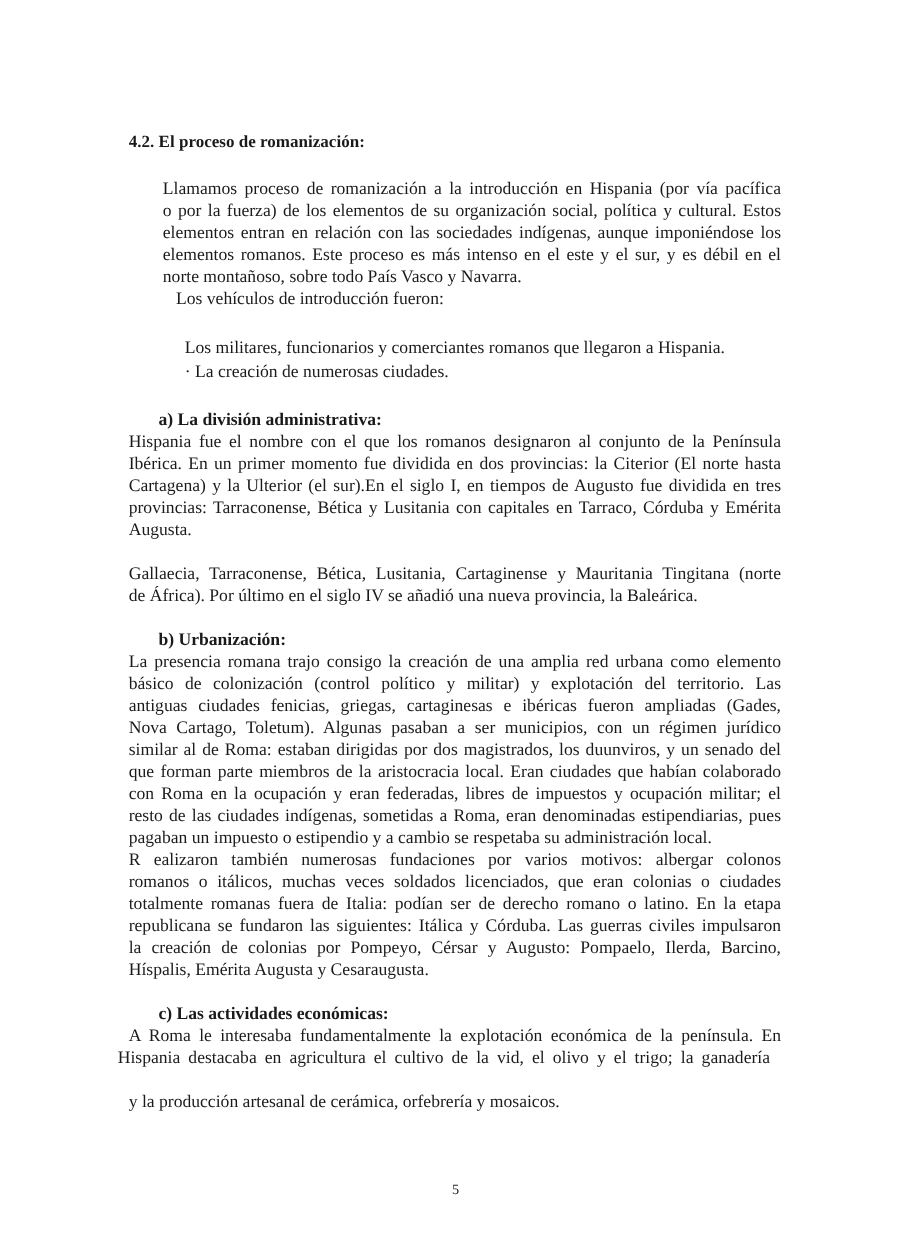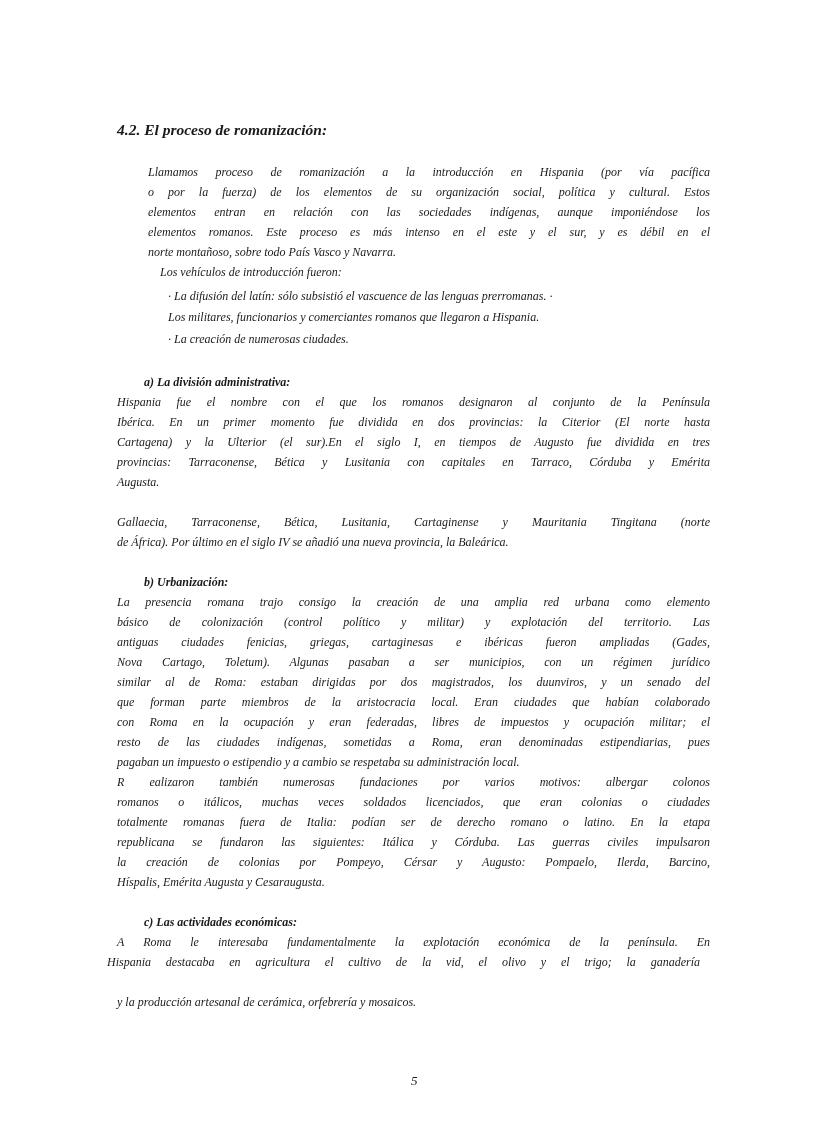--- a/index.html
+++ b/index.html
@@ -1,39 +1,38 @@
 <!DOCTYPE html>
 <html><head>
 <meta charset="utf-8">
 <style>
   html, body { margin: 0; padding: 0; background: #ffffff; }
   body { width: 828px; height: 1143px; position: relative; overflow: hidden;
          font-family: "Liberation Serif", "DejaVu Serif", serif; color: #1a1a1a; }
-  .page { position: absolute; left: 0; top: 0; width: 828px; height: 864px; font-style: italic; }
-  .line { position: absolute; white-space: pre; font-size: 12px; line-height: 20px; }
+  .page { position: absolute; left: 0; top: 0; width: 828px; height: 864px; }
+  .line { position: absolute; white-space: pre; font-size: 16px; line-height: 20px; }
   .j { text-align: justify; text-align-last: justify; white-space: normal; }
   .b { font-weight: bold; }
   .h1 { font-size: 15.5px; }
   .pn { font-size: 13px; }
 </style>
 </head>
 <body>
 
 <div class="page">
 
   <div class="line b h1" style="left:117px; top:120px;">4.2. El proceso de romanización:</div>
 
   <div class="line j" style="left:148px; top:162px; width:562px;">Llamamos proceso de romanización a la introducción en Hispania (por vía pacífica</div>
   <div class="line j" style="left:148px; top:182px; width:562px;">o por la fuerza) de los elementos de su organización social, política y cultural. Estos</div>
   <div class="line j" style="left:148px; top:202px; width:562px;">elementos entran en relación con las sociedades indígenas, aunque imponiéndose los</div>
   <div class="line j" style="left:148px; top:222px; width:562px;">elementos romanos. Este proceso es más intenso en el este y el sur, y es débil en el</div>
   <div class="line" style="left:148px; top:242px;">norte montañoso, sobre todo País Vasco y Navarra.</div>
 
   <div class="line" style="left:160px; top:262px;">Los vehículos de introducción fueron:</div>
-  <div class="line" style="left:168px; top:286px;">· La difusión del latín: sólo subsistió el vascuence de las lenguas prerromanas. ·</div>
   <div class="line" style="left:168px; top:307px;">Los militares, funcionarios y comerciantes romanos que llegaron a Hispania.</div>
   <div class="line" style="left:168px; top:329px;">· La creación de numerosas ciudades.</div>
 
   <div class="line b" style="left:144px; top:372px;">a) La división administrativa:</div>
   <div class="line j" style="left:117px; top:392px; width:593px;">Hispania fue el nombre con el que los romanos designaron al conjunto de la Península</div>
   <div class="line j" style="left:117px; top:412px; width:593px;">Ibérica. En un primer momento fue dividida en dos provincias: la Citerior (El norte hasta</div>
   <div class="line j" style="left:117px; top:432px; width:593px;">Cartagena) y la Ulterior (el sur).En el siglo I, en tiempos de Augusto fue dividida en tres</div>
   <div class="line j" style="left:117px; top:452px; width:593px;">provincias: Tarraconense, Bética y Lusitania con capitales en Tarraco, Córduba y Emérita</div>
   <div class="line" style="left:117px; top:472px;">Augusta.</div>
   <div class="line j" style="left:117px; top:512px; width:593px;">Gallaecia, Tarraconense, Bética, Lusitania, Cartaginense y Mauritania Tingitana (norte</div>

